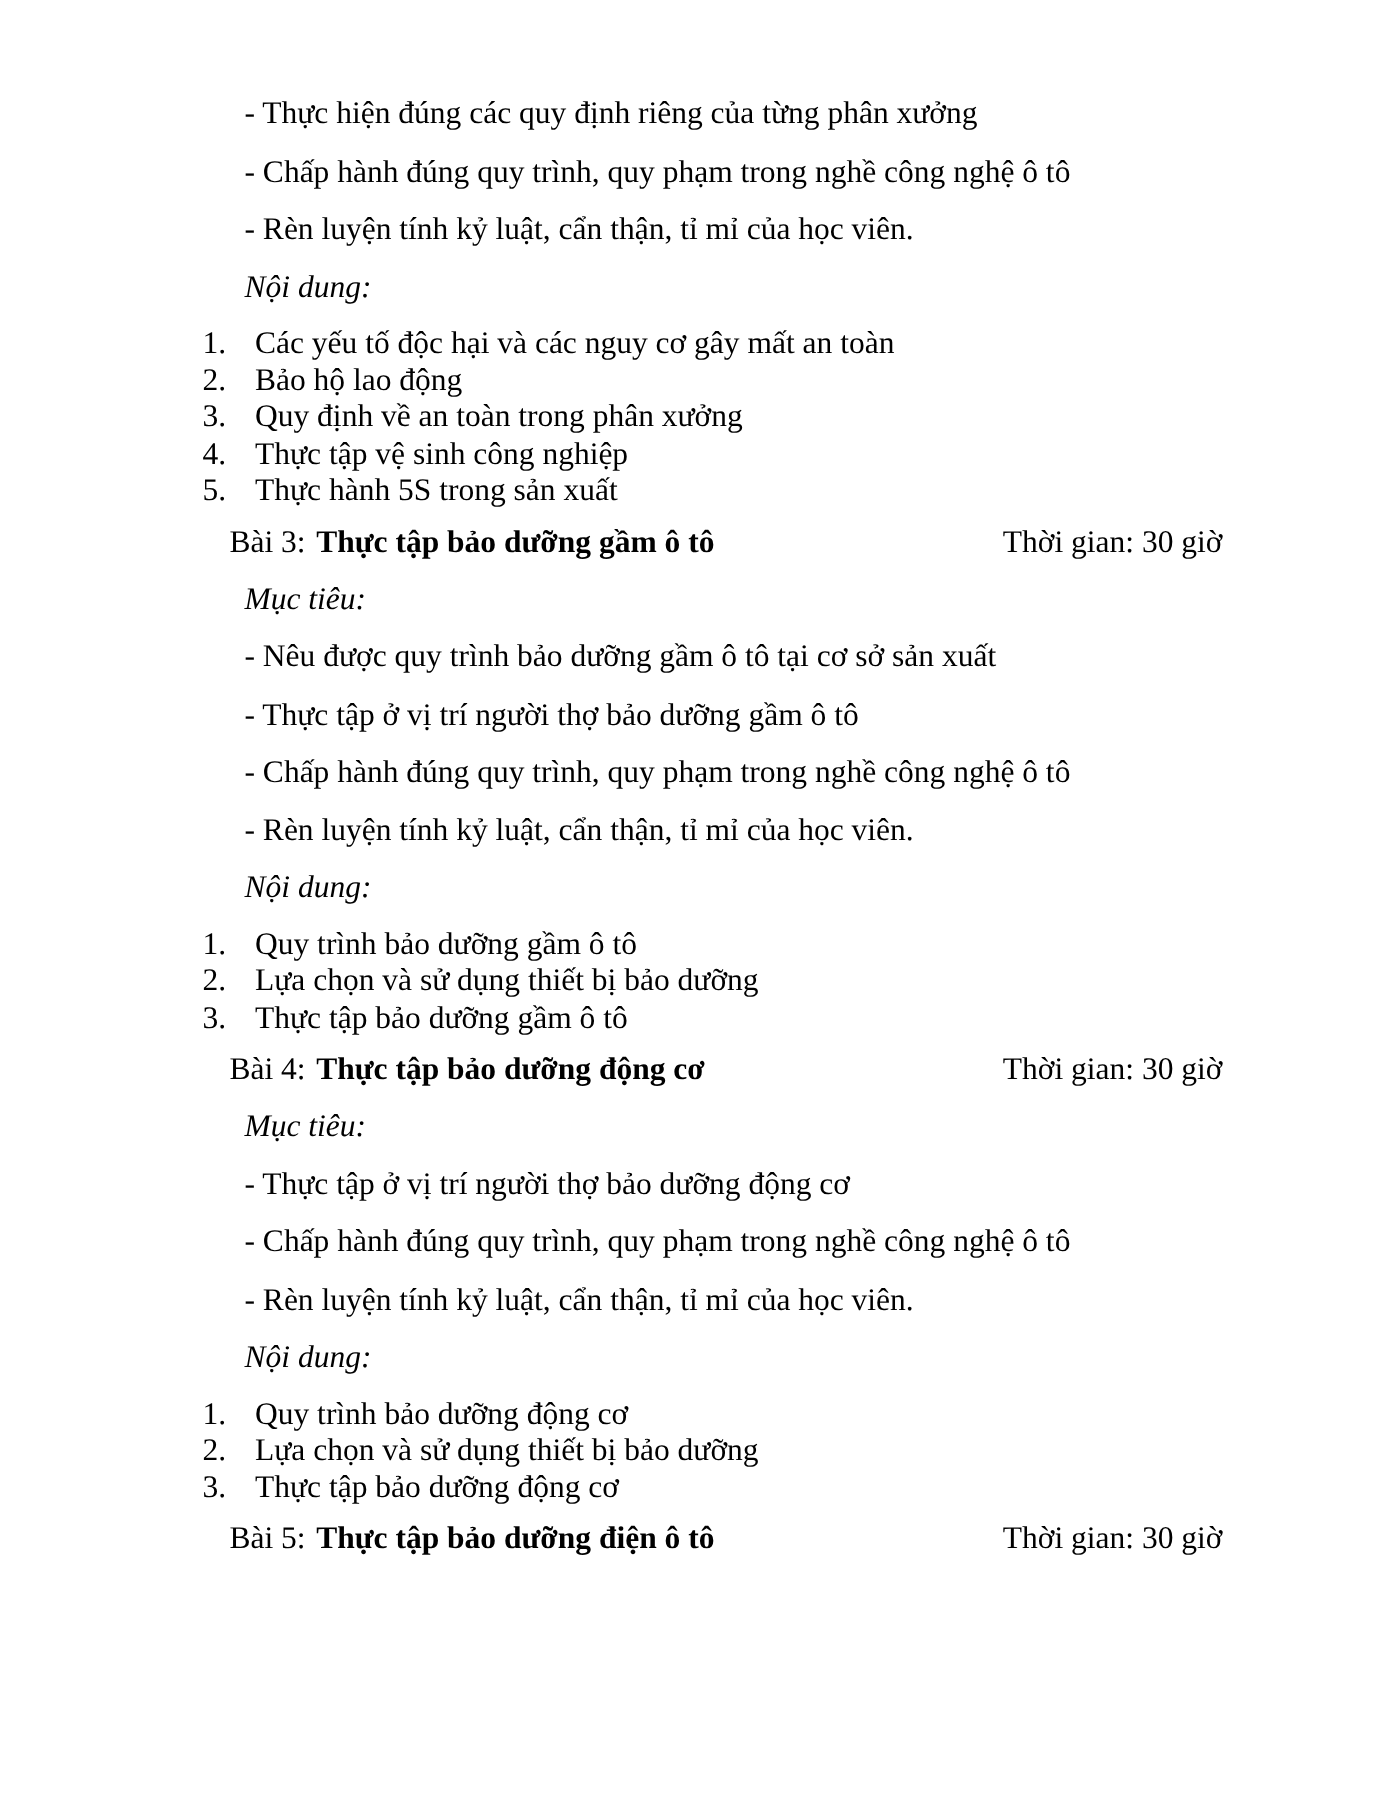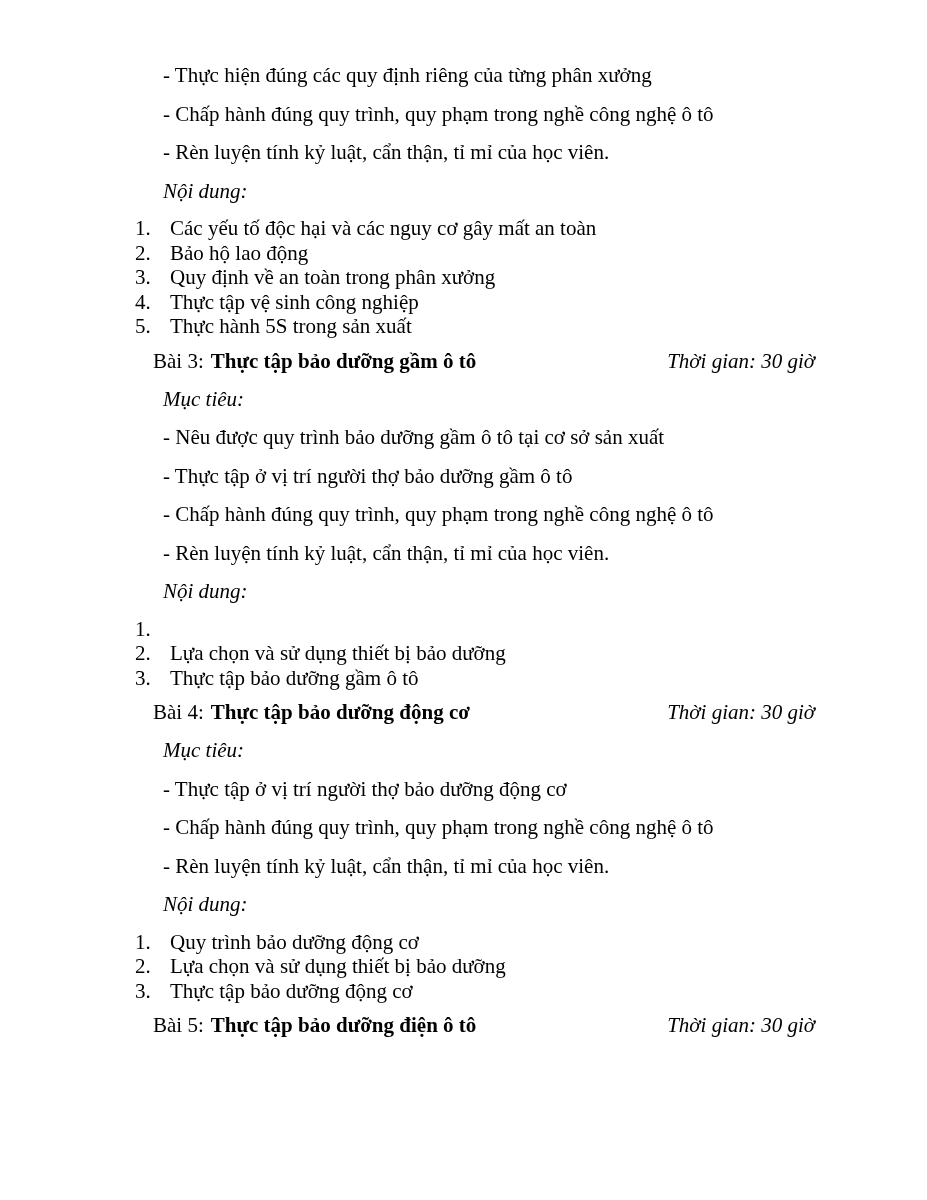--- a/index.html
+++ b/index.html
@@ -40,21 +40,20 @@
     line-height: 26px;
     margin: 9px 0 12px -10px;
     white-space: nowrap;
     text-align: center;
   }
   .lesson-head .title {
     font-weight: bold;
     margin-left: 7px;
   }
   .lesson-head .duration {
-    font-style: italic;
   }
   .page-num {
     position: absolute;
     top: 1132px;
     right: 64px;
     font-family: "Liberation Sans", sans-serif;
     font-size: 17px;
     color: #1a1a1a;
   }
 </style>
@@ -100,20 +99,21 @@
     </div>
     <div class="p italic">Mục tiêu:</div>
     <div class="p">- Nêu được quy trình bảo dưỡng gầm ô tô tại cơ sở sản xuất</div>
     <div class="p">- Thực tập ở vị trí người thợ bảo dưỡng gầm ô tô</div>
     <div class="p">- Chấp hành đúng quy trình, quy phạm trong nghề công nghệ ô tô</div>
     <div class="p">- Rèn luyện tính kỷ luật, cẩn thận, tỉ mỉ của học viên.</div>
     <div class="p italic">Nội dung:</div>
     <div class="num-list">
       <div class="li">
         <span class="num">1.</span>
+        <span>Quy trình bảo dưỡng gầm ô tô</span>
       </div>
       <div class="li">
         <span class="num">2.</span>
         <span>Lựa chọn và sử dụng thiết bị bảo dưỡng</span>
       </div>
       <div class="li">
         <span class="num">3.</span>
         <span>Thực tập bảo dưỡng gầm ô tô</span>
       </div>
     </div>

